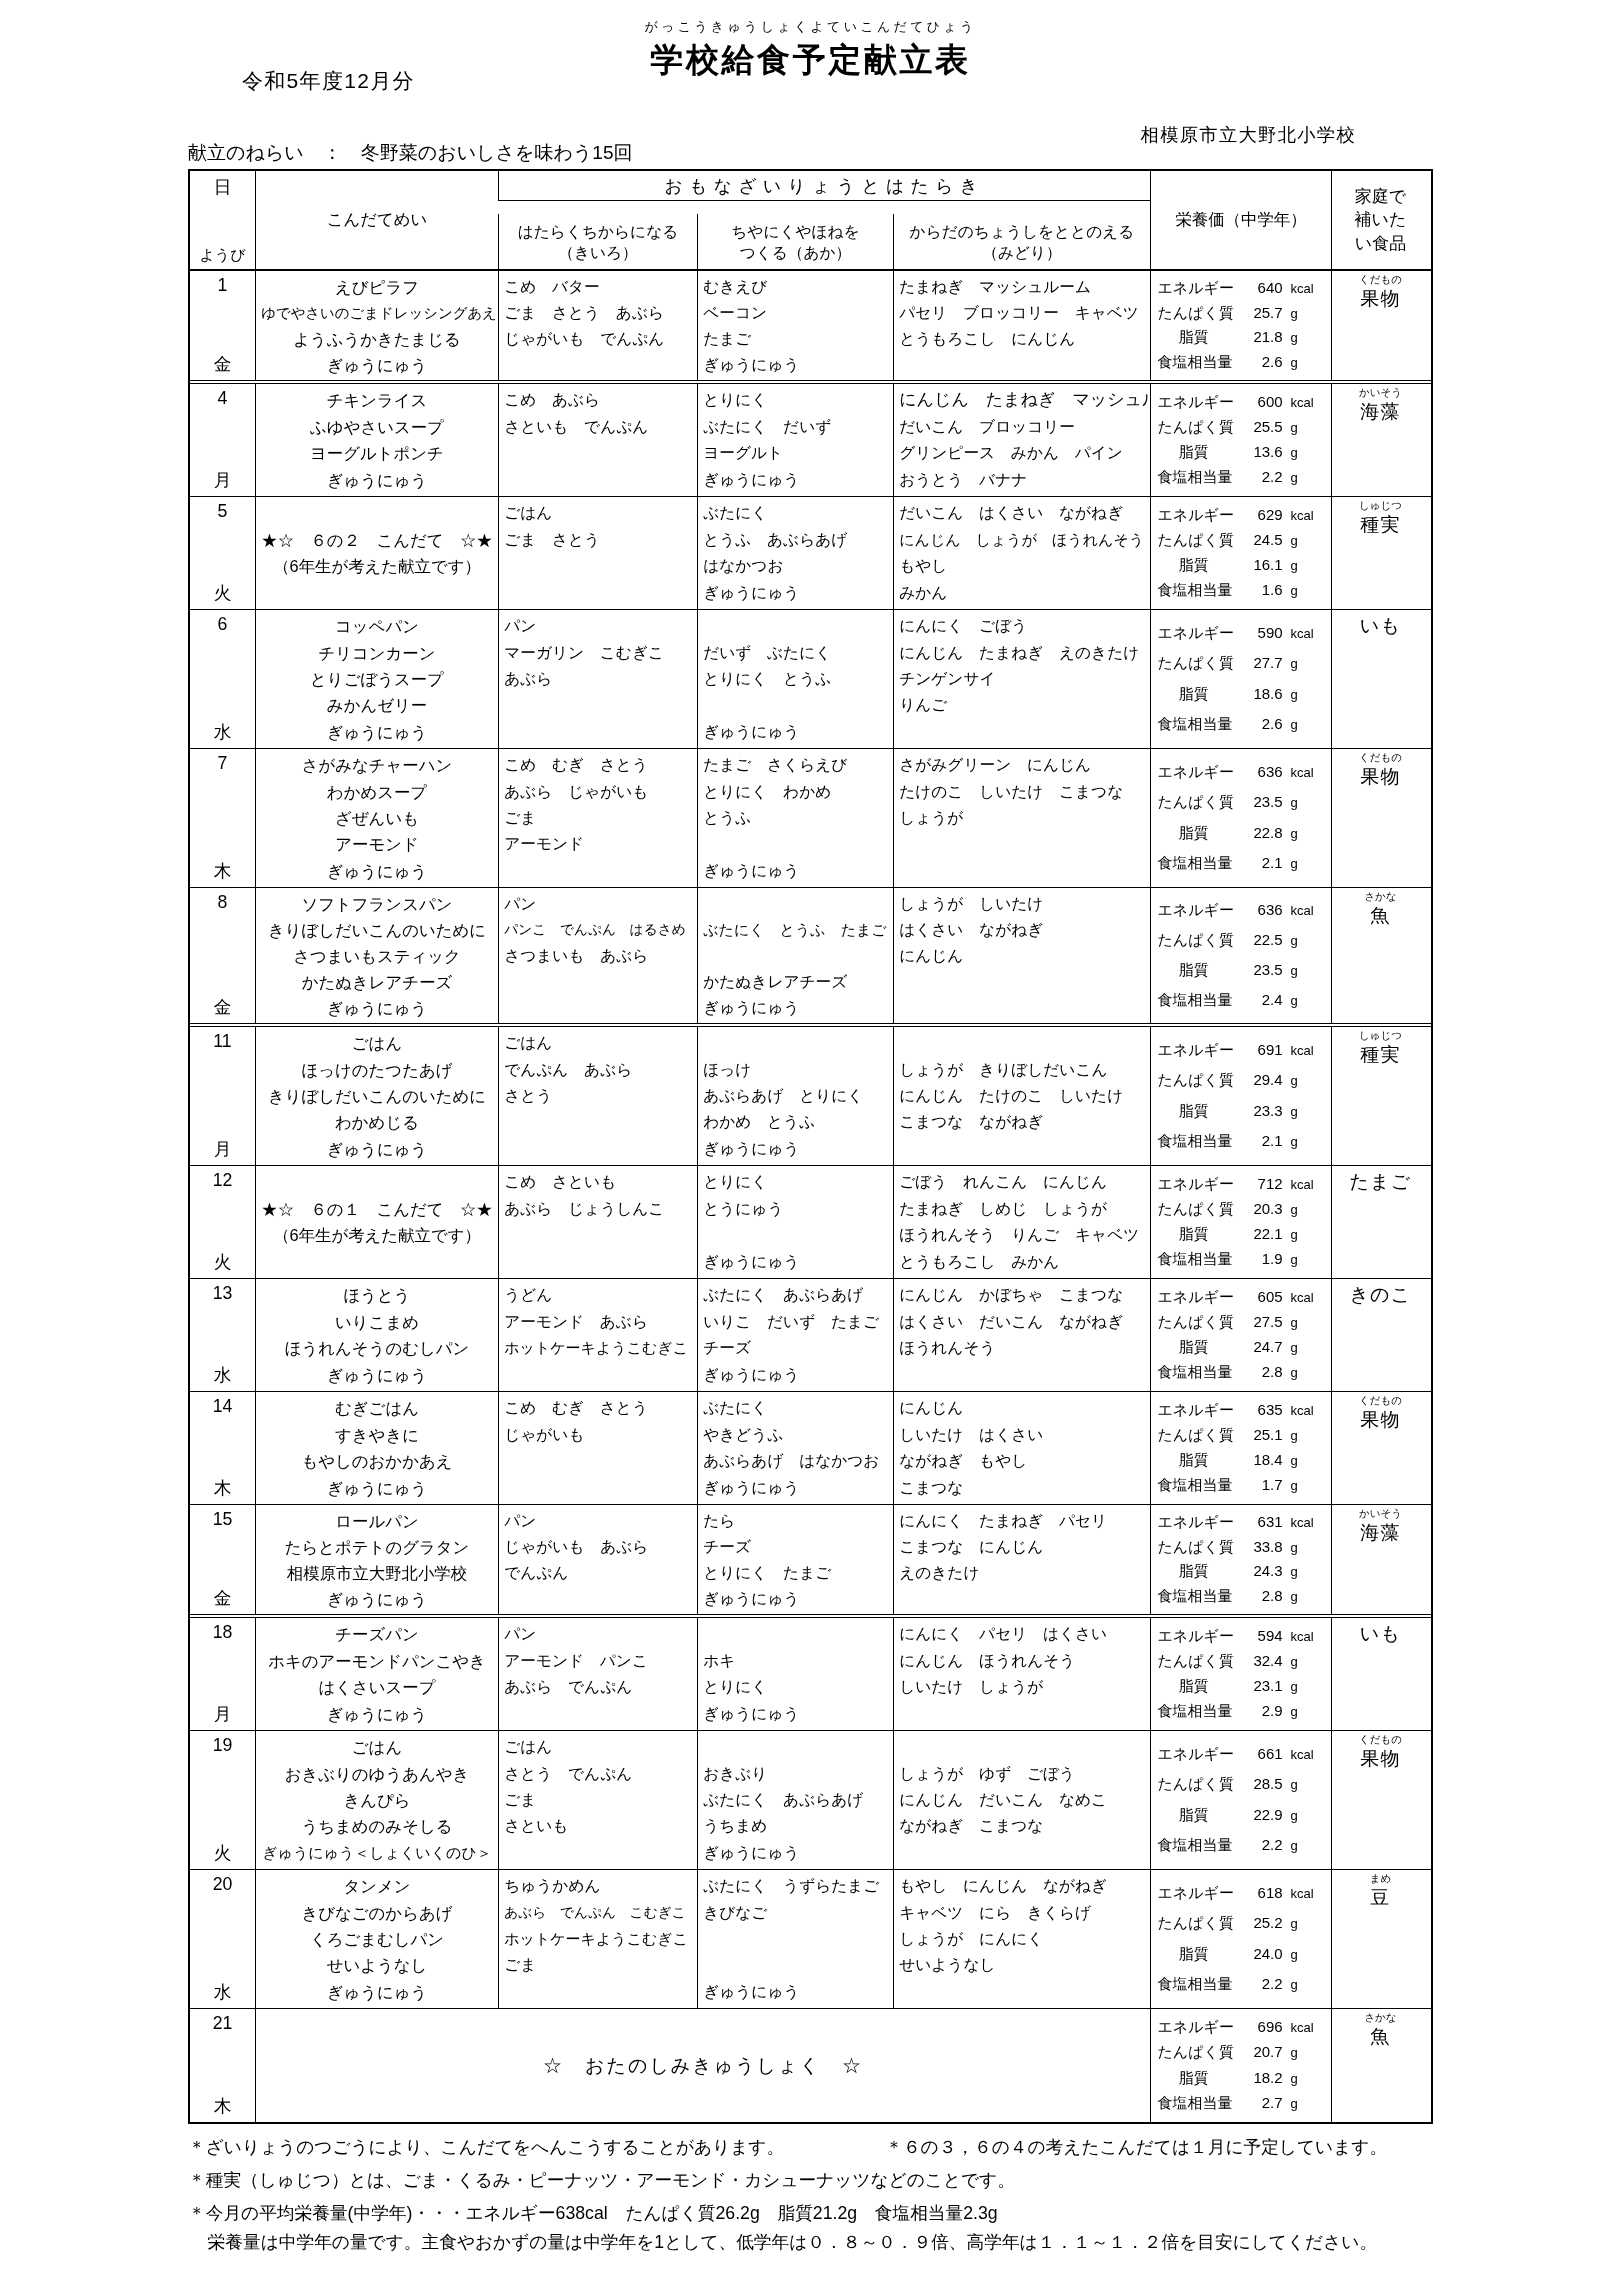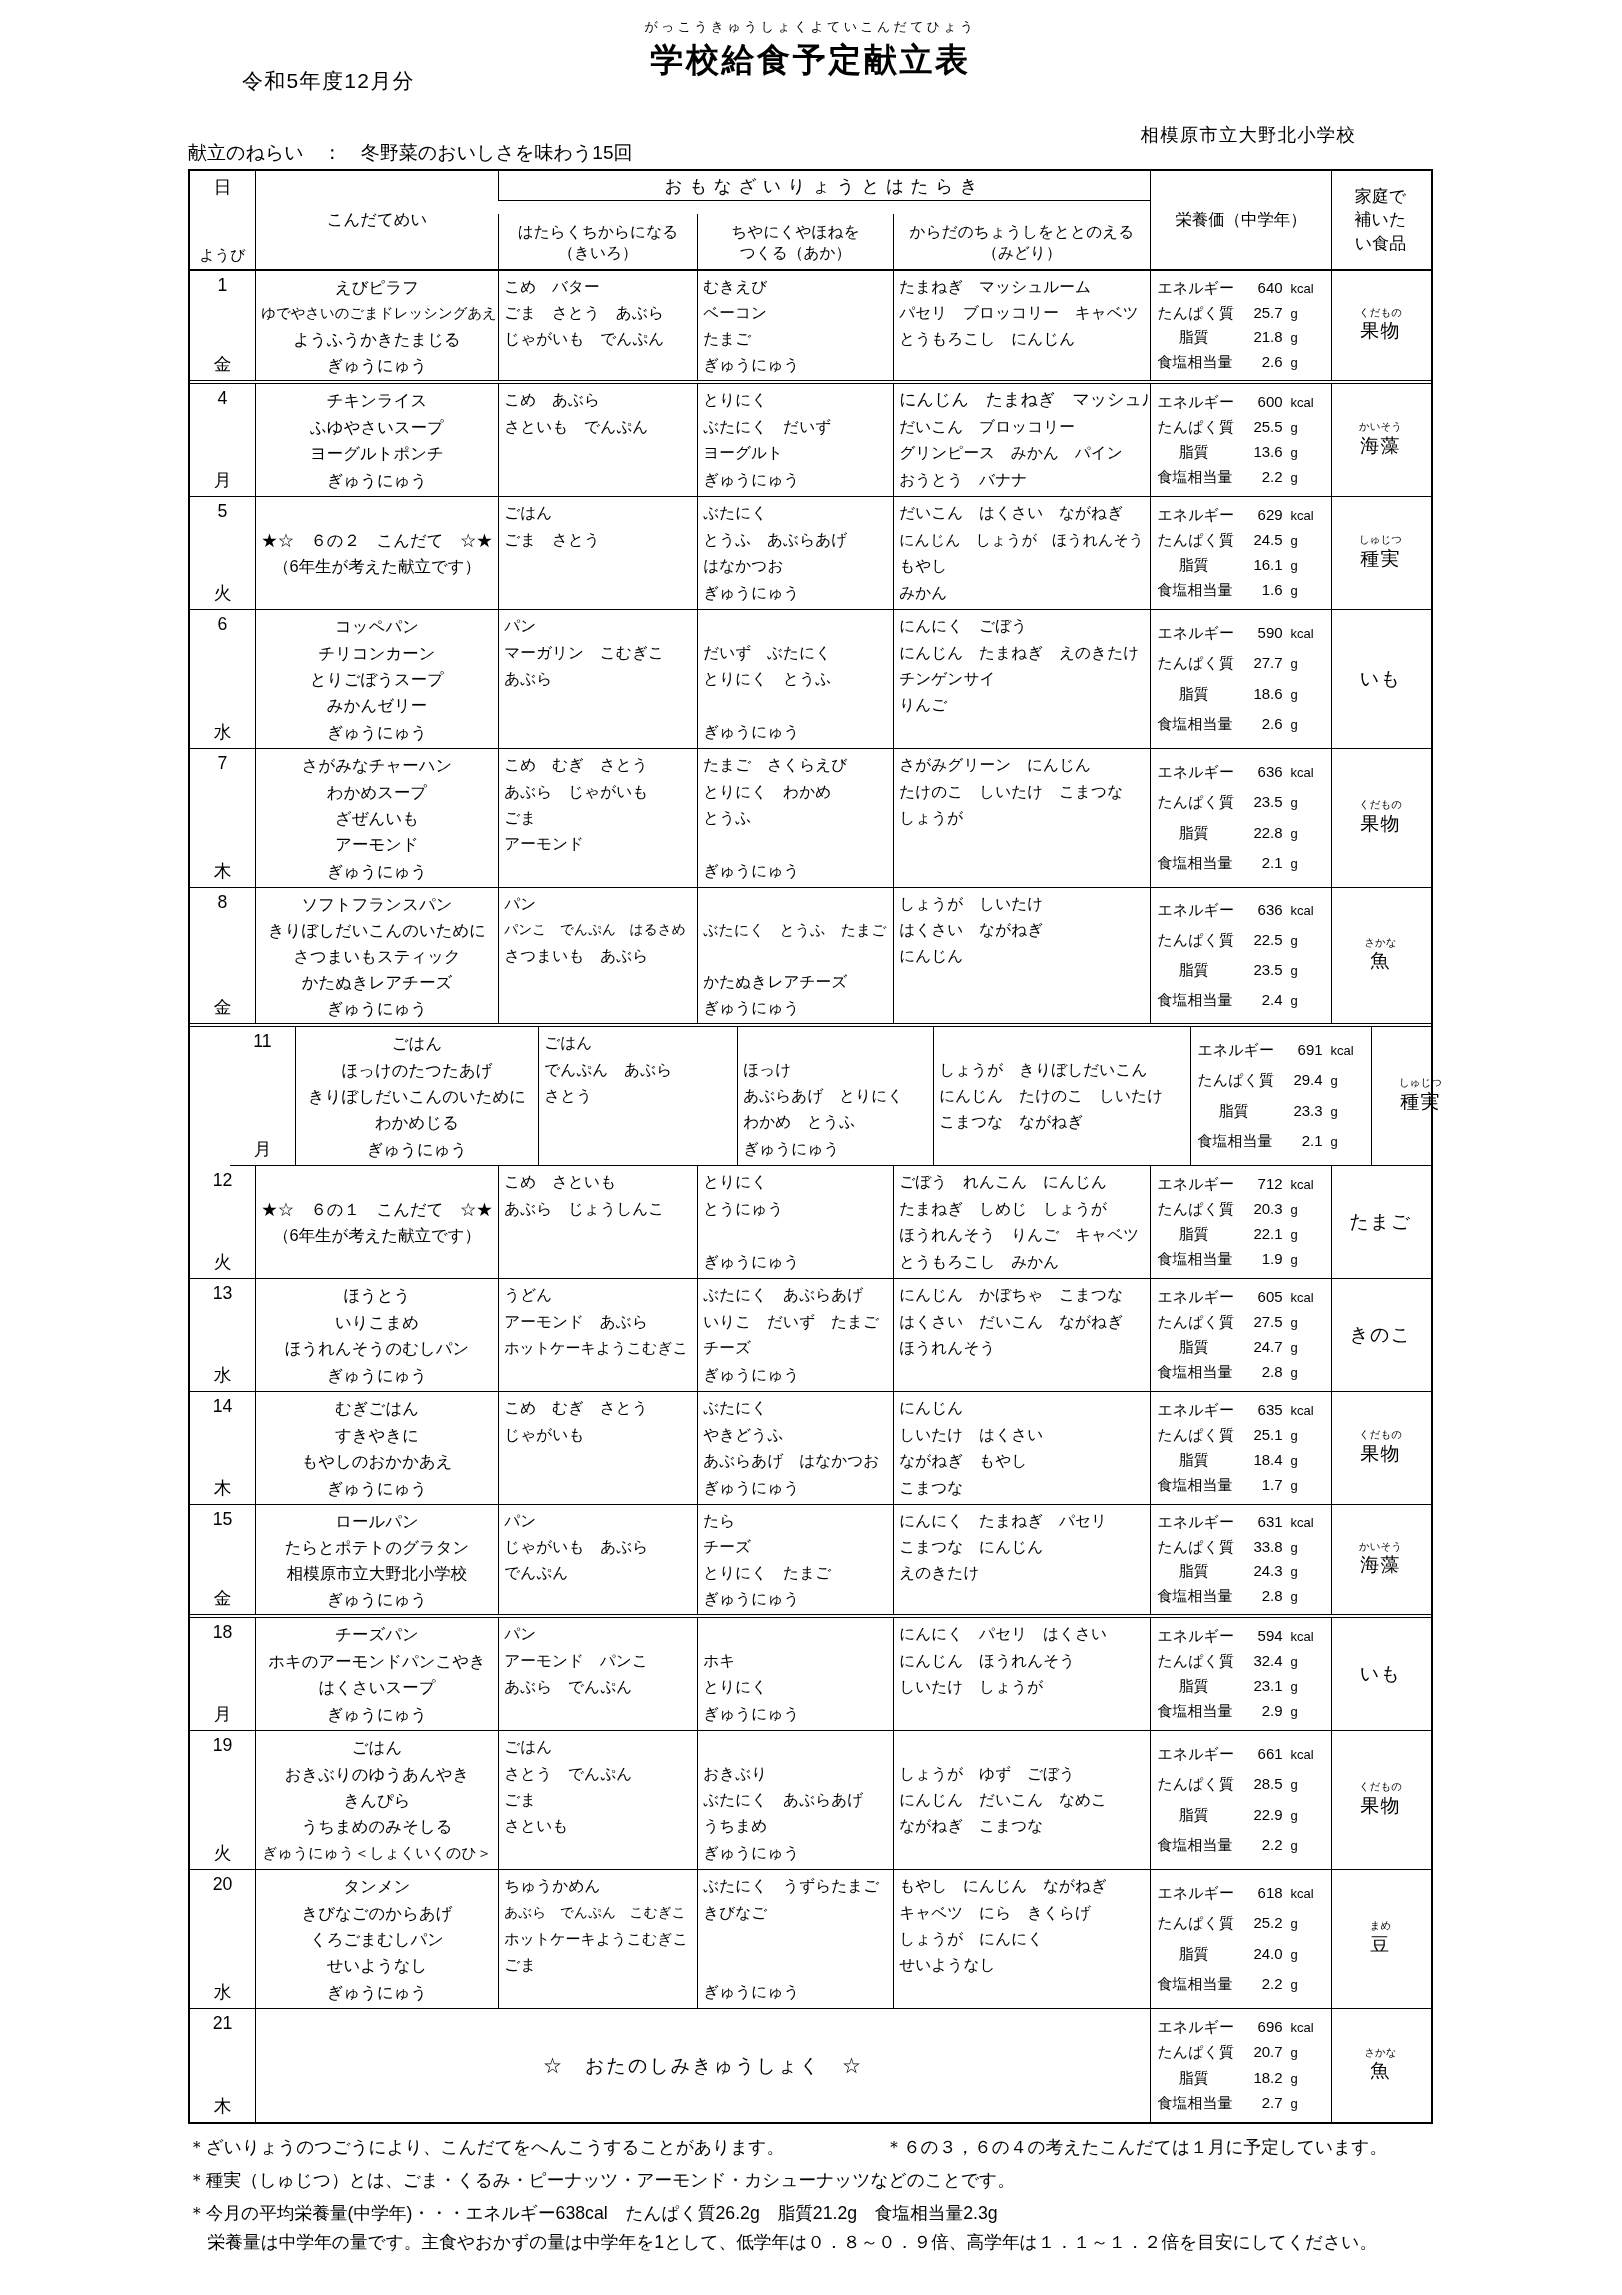--- a/index.html
+++ b/index.html
@@ -47,21 +47,21 @@
   .line{height:26px;line-height:26px;white-space:nowrap;font-size:15.7px;}
   .menu-cell .line{text-align:center;font-size:16.4px;}
   .special-cell{grid-column:2/6;display:flex;align-items:center;justify-content:center;
                 font-size:19px;letter-spacing:2px;}
   .nut-cell{display:flex;flex-direction:column;justify-content:space-evenly;padding:2.6px 6.5px;}
   .nut-line{display:flex;align-items:baseline;font-size:15px;}
   .nut-label{flex:1 1 58%;}
   .nut-line.center-label .nut-label{text-align:center;padding-right:11.8px;}
   .nut-value{flex:0 0 41px;text-align:right;}
   .nut-unit{flex:0 0 34px;padding-left:7.9px;font-size:13px;}
-  .home-cell{display:flex;flex-direction:column;align-items:center;justify-content:center;gap:0;}
+  .home-cell{display:flex;flex-direction:column;align-items:center;gap:0;}
   .home-furi{font-size:10.5px;line-height:11.8px;}
   .home-text{font-size:19px;letter-spacing:1.3px;}
   
   .notes{margin-top:10.5px;font-size:17.7px;}
   .note-row{display:grid;grid-template-columns:56% 44%;margin-bottom:9.2px;}
   .note{margin-bottom:9.2px;}
   .note-indent{padding-left:19.6px;margin-top:-3.9px;}
 </style>
 </head>
 <body>
@@ -442,21 +442,21 @@
                 <span class="nut-label">食塩相当量</span>
                 <span class="nut-value">2.4</span>
                 <span class="nut-unit">g</span>
               </div>
             </div>
             <div class="cell home-cell">
               <div class="home-furi">さかな</div>
               <div class="home-text">魚</div>
             </div>
           </div>
-          <div class="trow grid7" style="height: 139px; margin-left: 40px;">
+          <div class="trow grid7" style="height: 139px;">
             <div class="cell day-cell">
               <div class="day-number">11</div>
               <div class="weekday">月</div>
             </div>
             <div class="cell lines-cell menu-cell">
               <div class="line">ごはん</div>
               <div class="line">ほっけのたつたあげ</div>
               <div class="line">きりぼしだいこんのいために</div>
               <div class="line">わかめじる</div>
               <div class="line">ぎゅうにゅう</div>

